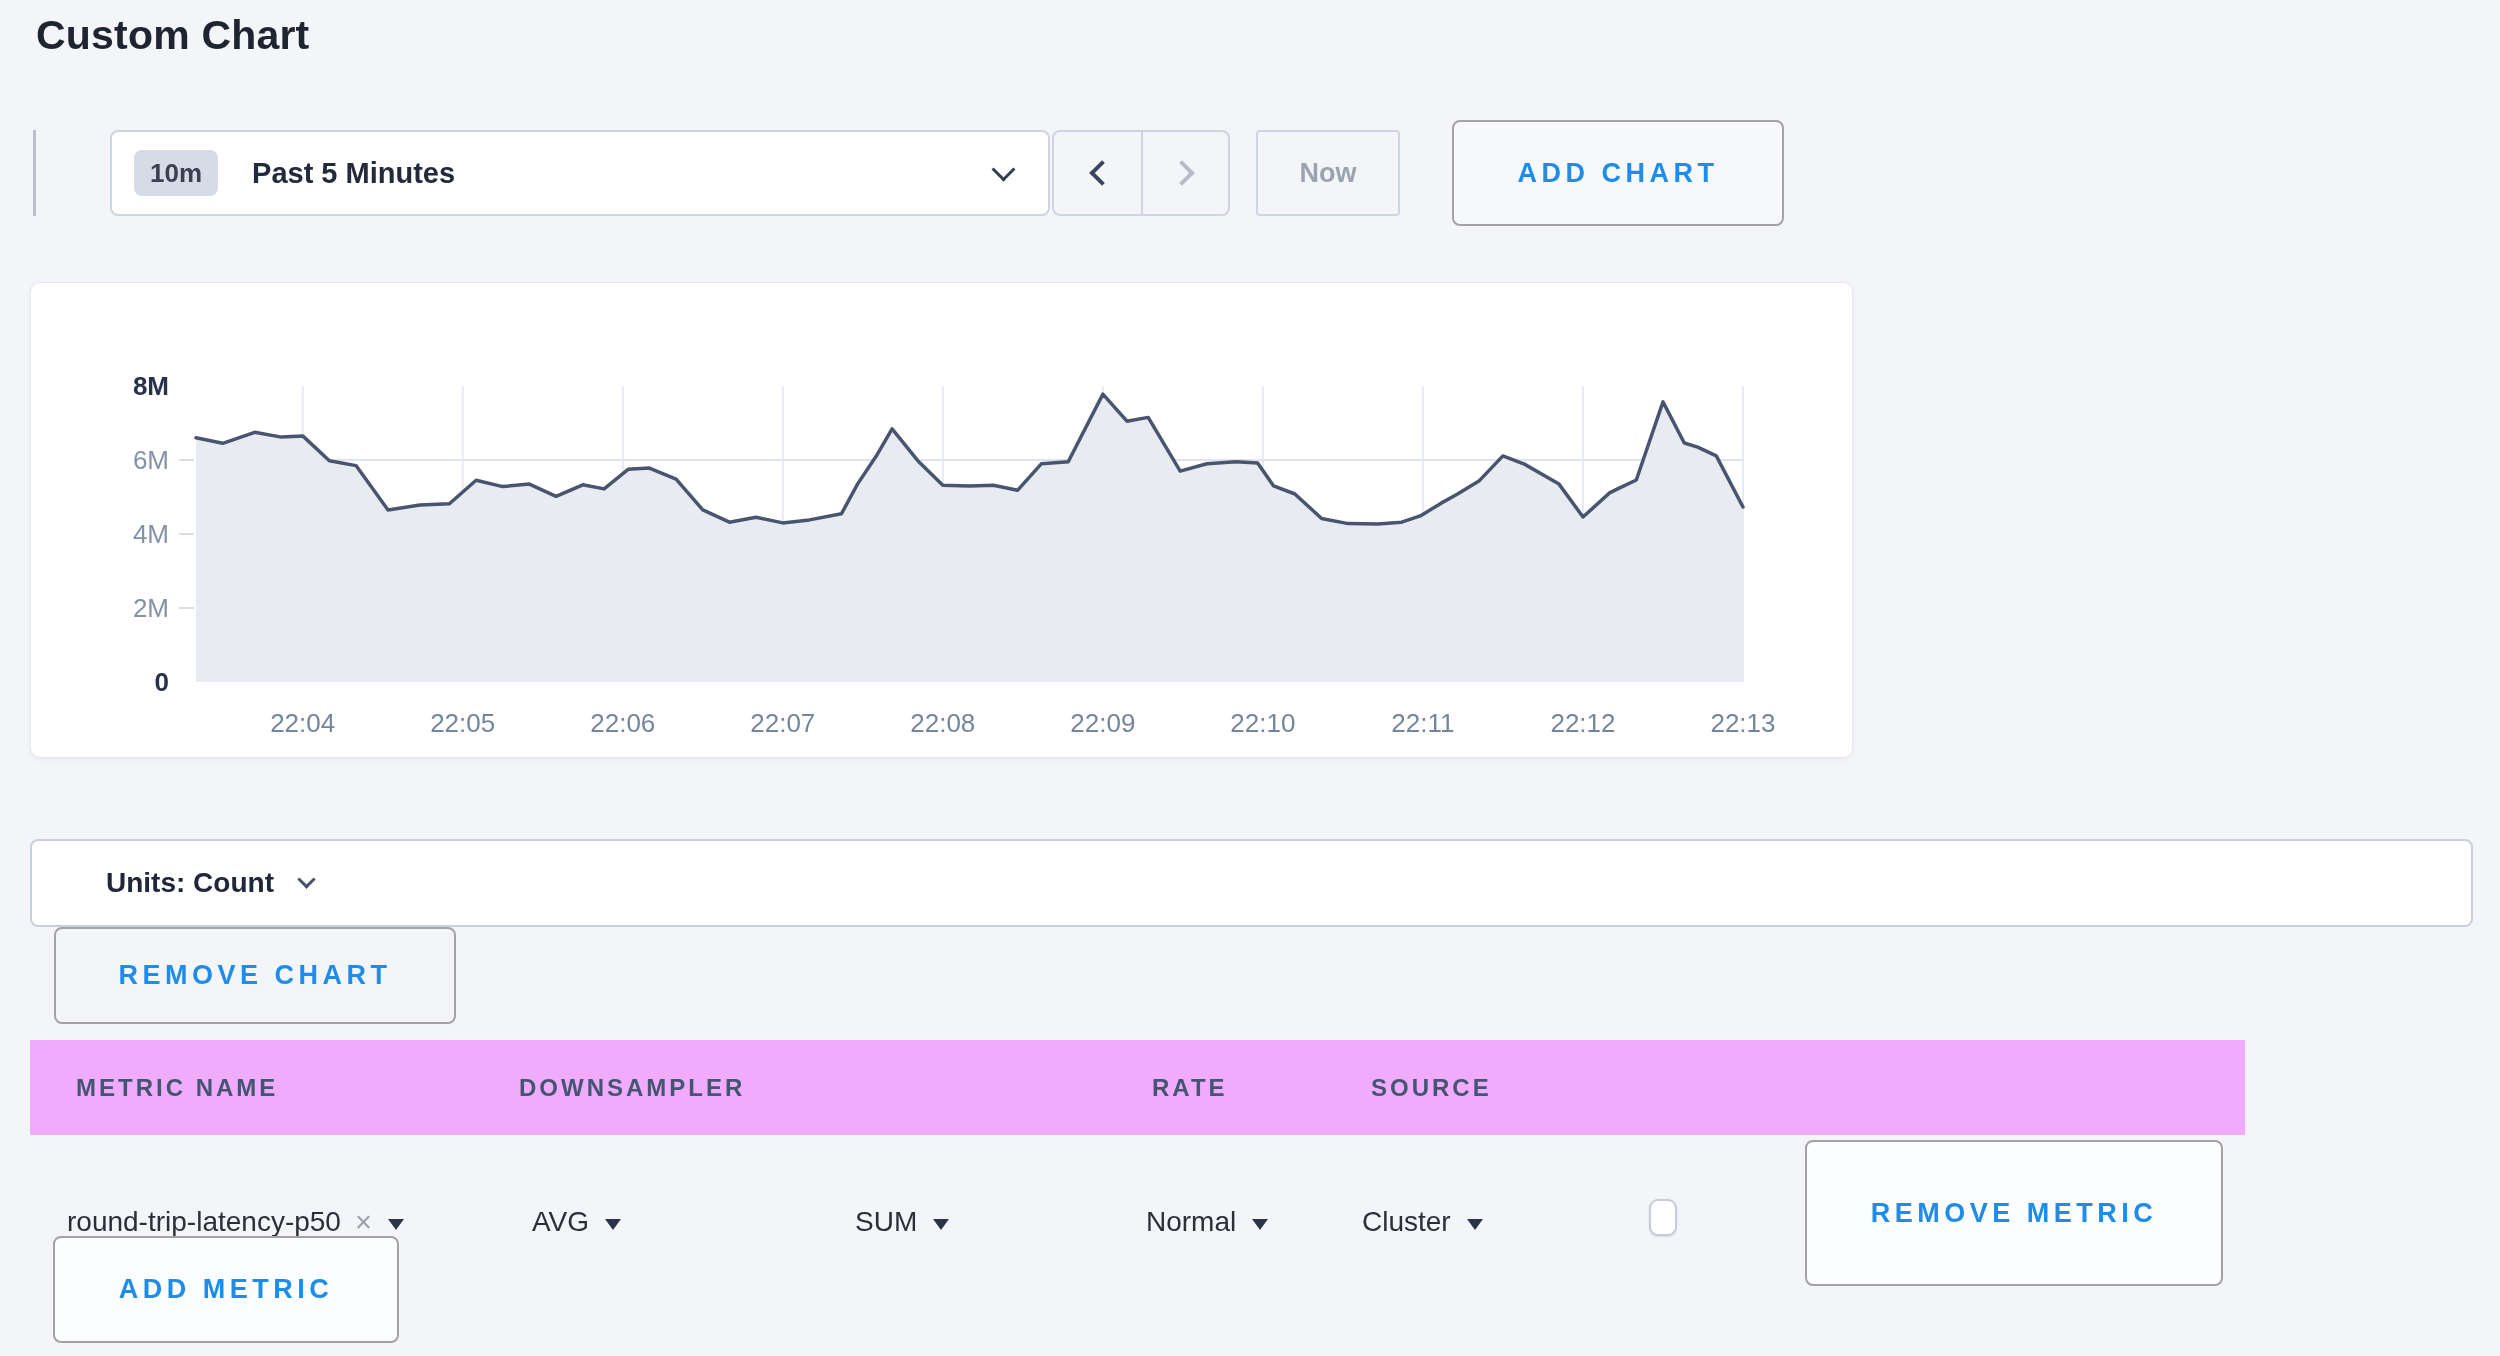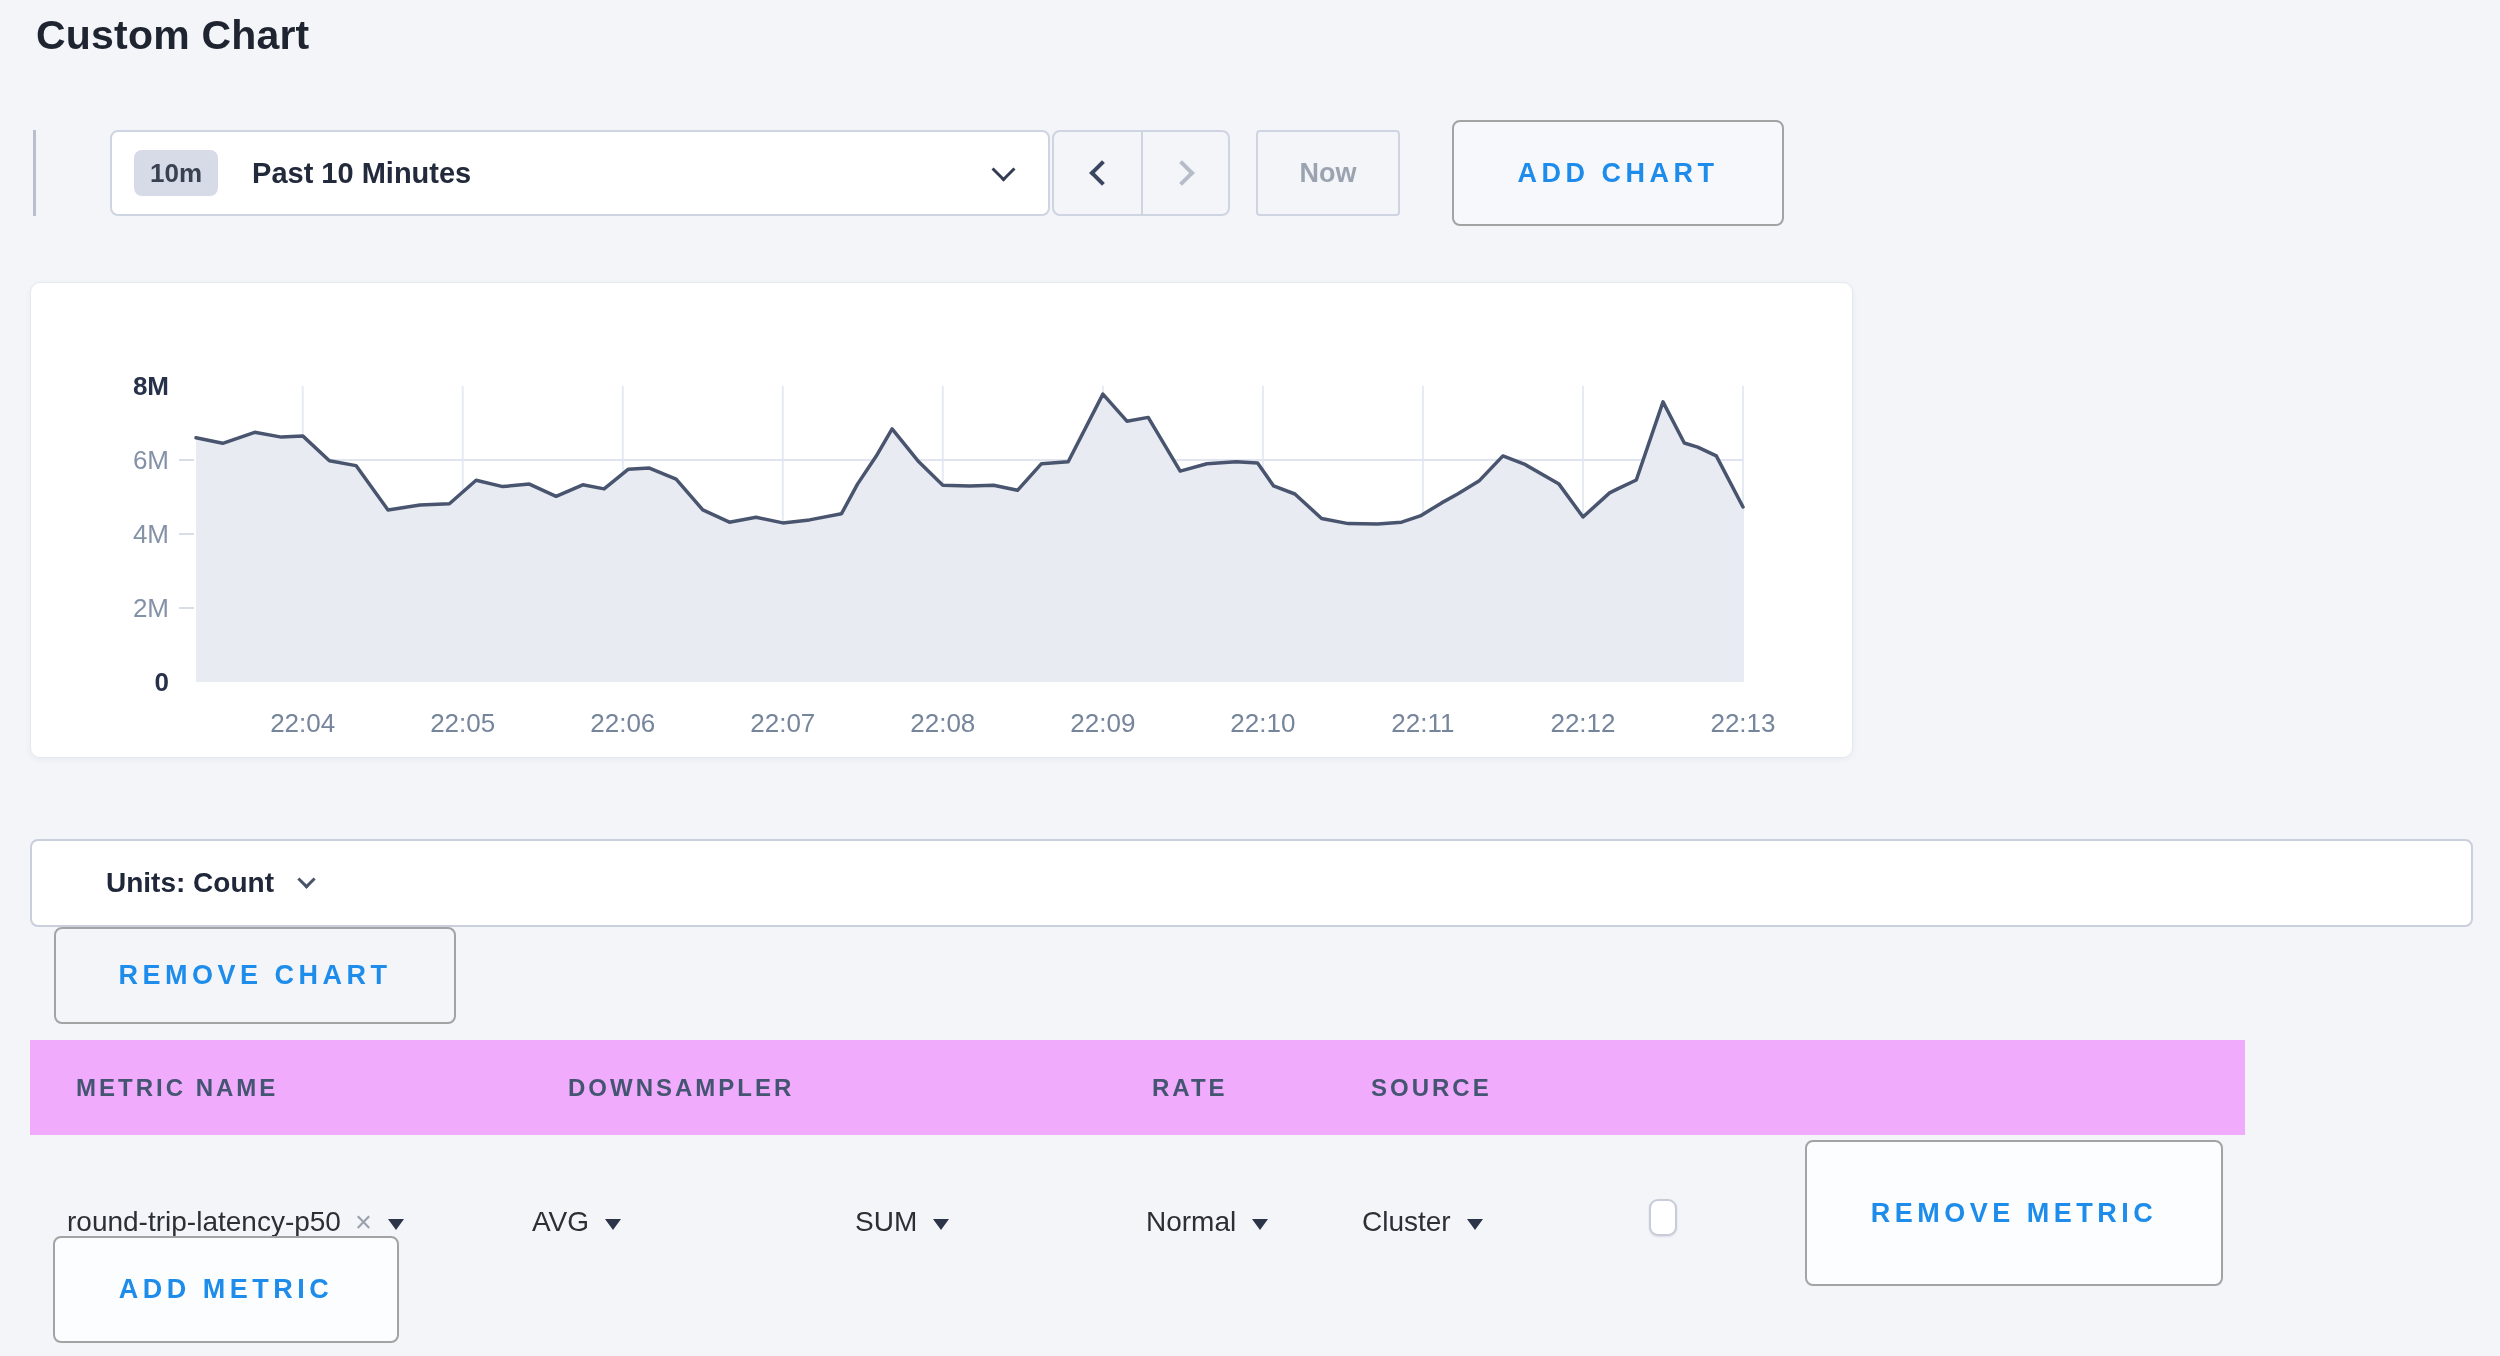--- a/index.html
+++ b/index.html
@@ -115,21 +115,21 @@
 </style>
 </head>
 <body>
 
 <div class="abs page-title">Custom Chart</div>
 
 <div class="abs accent-bar"></div>
 
 <div class="abs time-dropdown">
   <span class="time-badge">10m</span>
-  <span class="time-label">Past 10 Minutes</span>
+  <span class="time-label">Past 5 Minutes</span>
   <span class="chev-down"></span>
 </div>
 
 <div class="abs arrow-group">
   <div class="arrow-btn">
     <span class="chev-left"></span>
   </div>
   <div class="arrow-btn">
     <span class="chev-right"></span>
   </div>
@@ -180,21 +180,21 @@
 
 <div class="abs units-bar">
   <span class="units-label">Units: Count</span>
   <span class="chev-down"></span>
 </div>
 
 <div class="abs btn-outline-blue remove-chart-btn">REMOVE CHART</div>
 
 <div class="abs table-header-band">
   <span class="col-head" style="left:46px">METRIC NAME</span>
-  <span class="col-head" style="left:538px">DOWNSAMPLER</span>
+  <span class="col-head" style="left:489px">DOWNSAMPLER</span>
   <span class="col-head" style="left:1122px">RATE</span>
   <span class="col-head" style="left:1341px">SOURCE</span>
 </div>
 
 <div>
   <div class="abs row-cell" style="left:67px">
     <span>round-trip-latency-p50</span>
     <span class="chip-x">×</span>
     <span class="tri-down"></span>
   </div>

